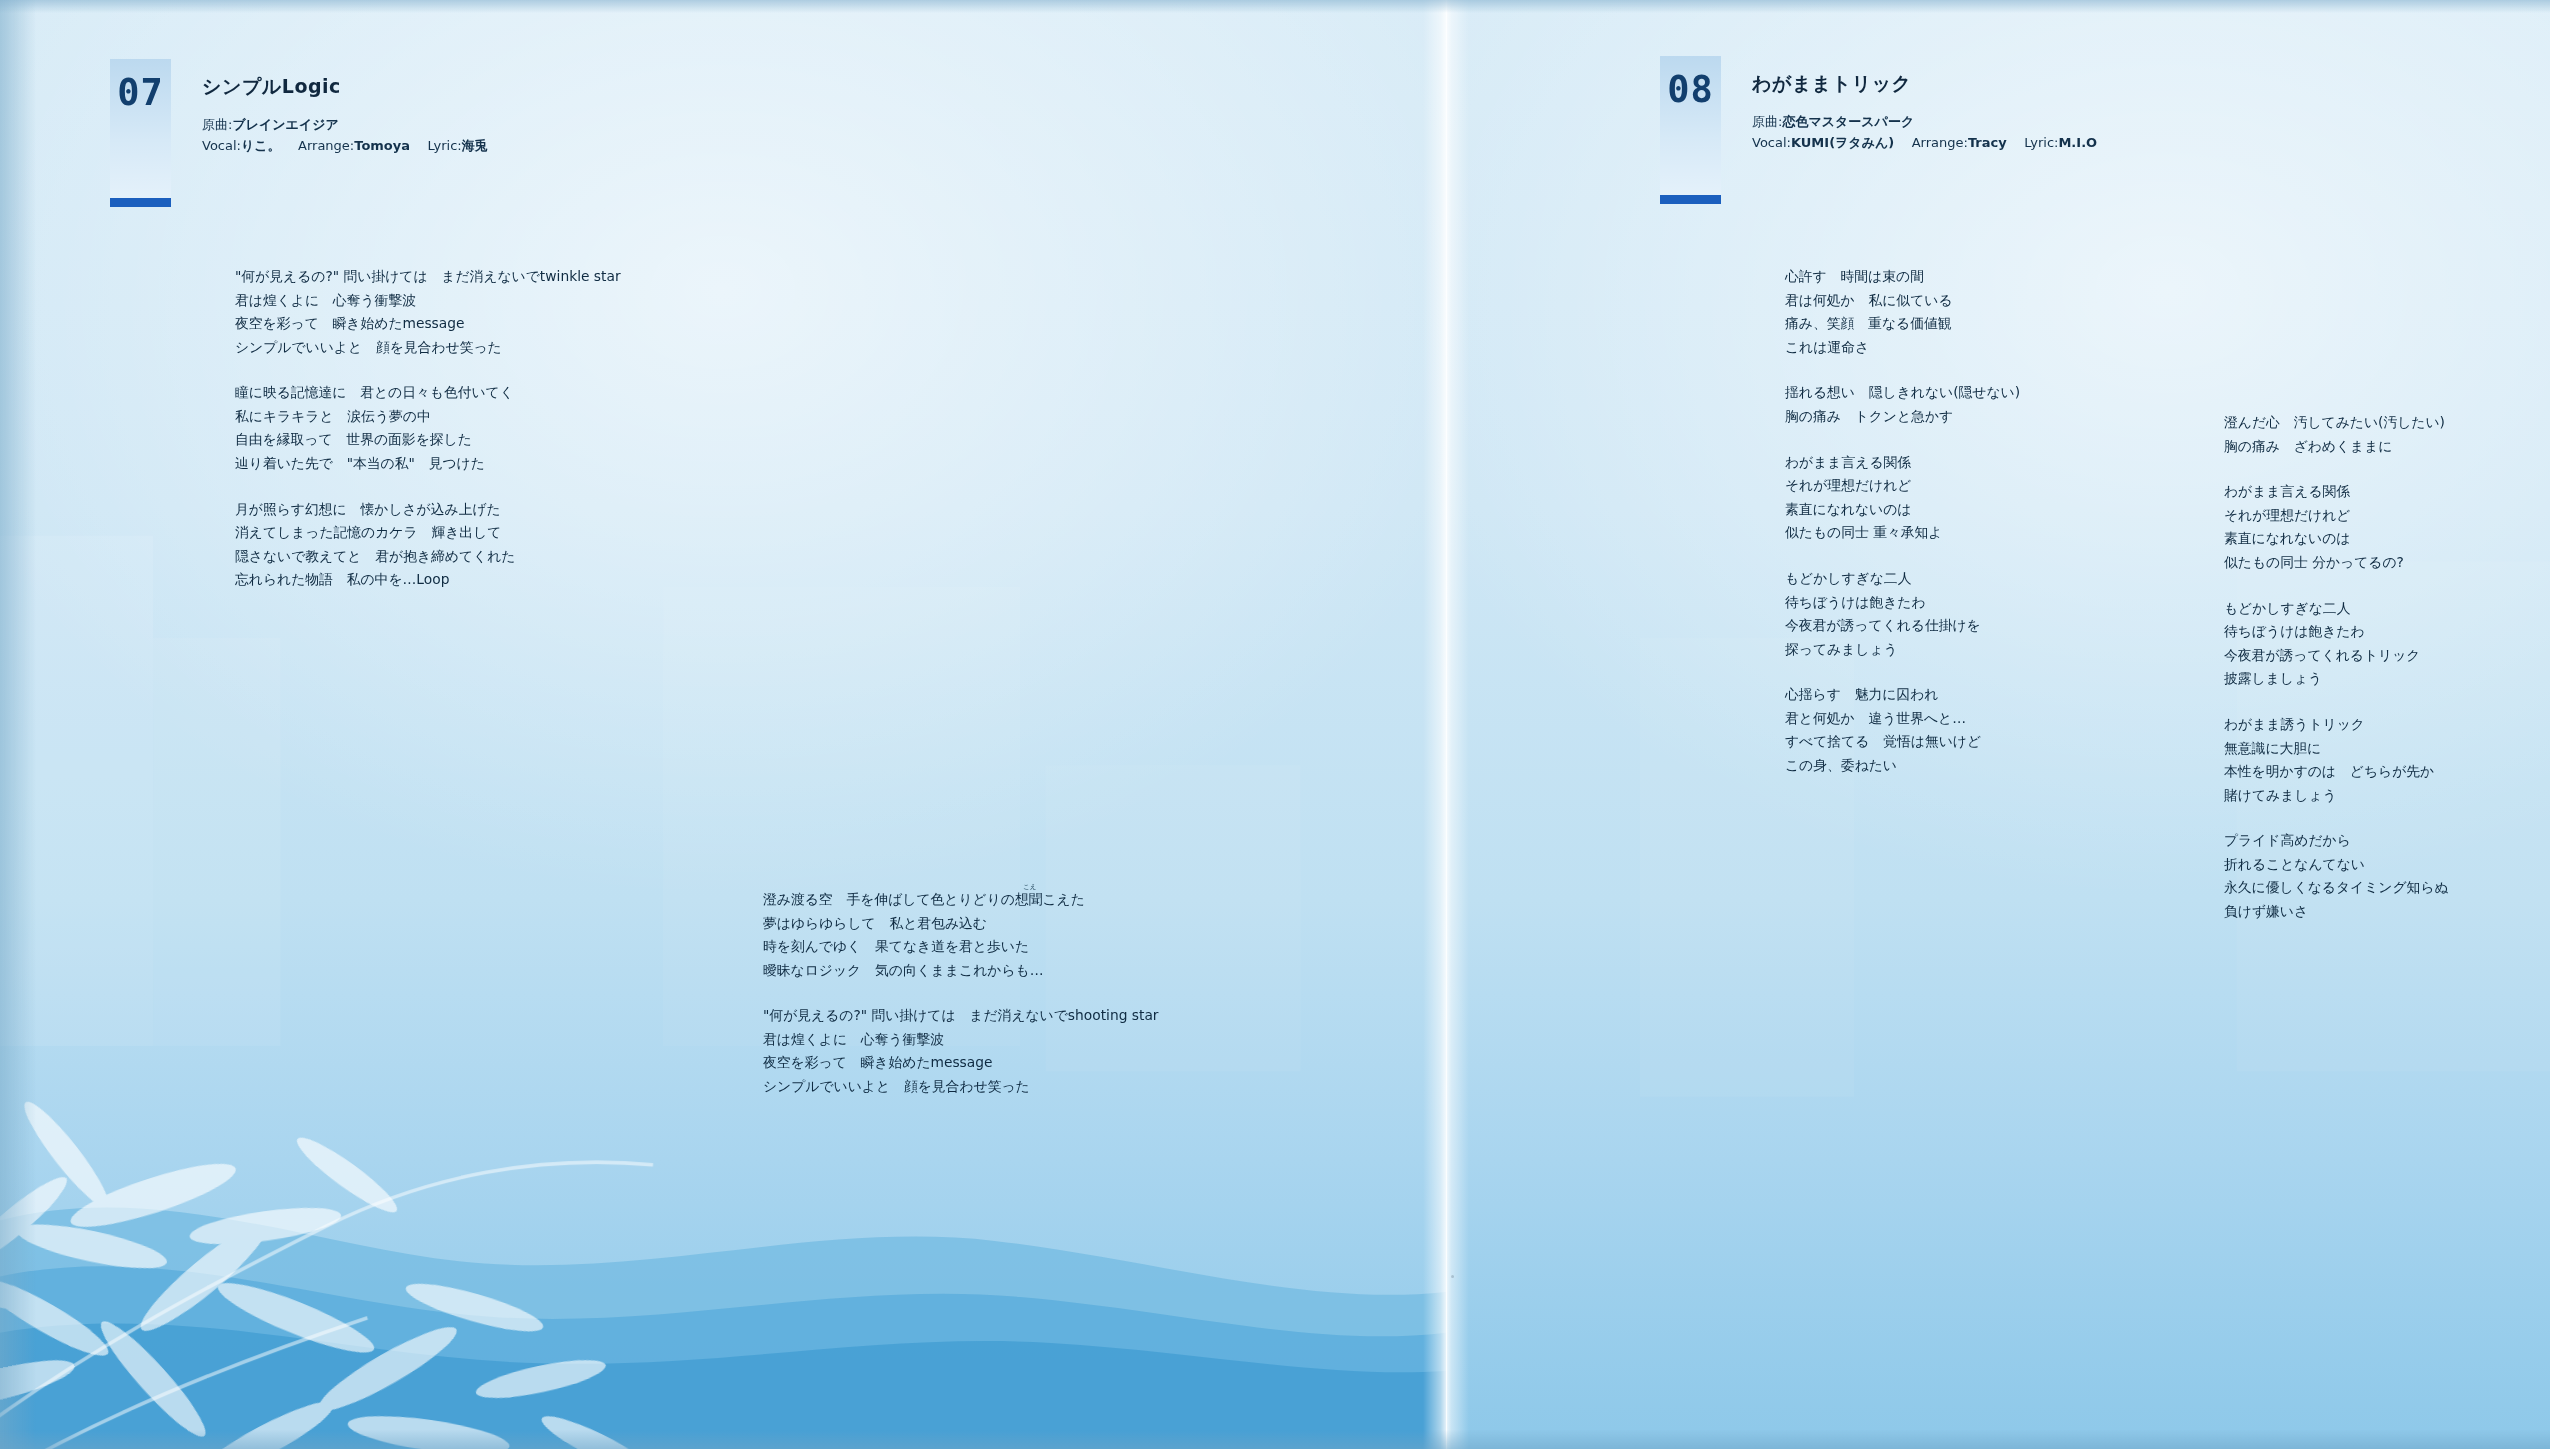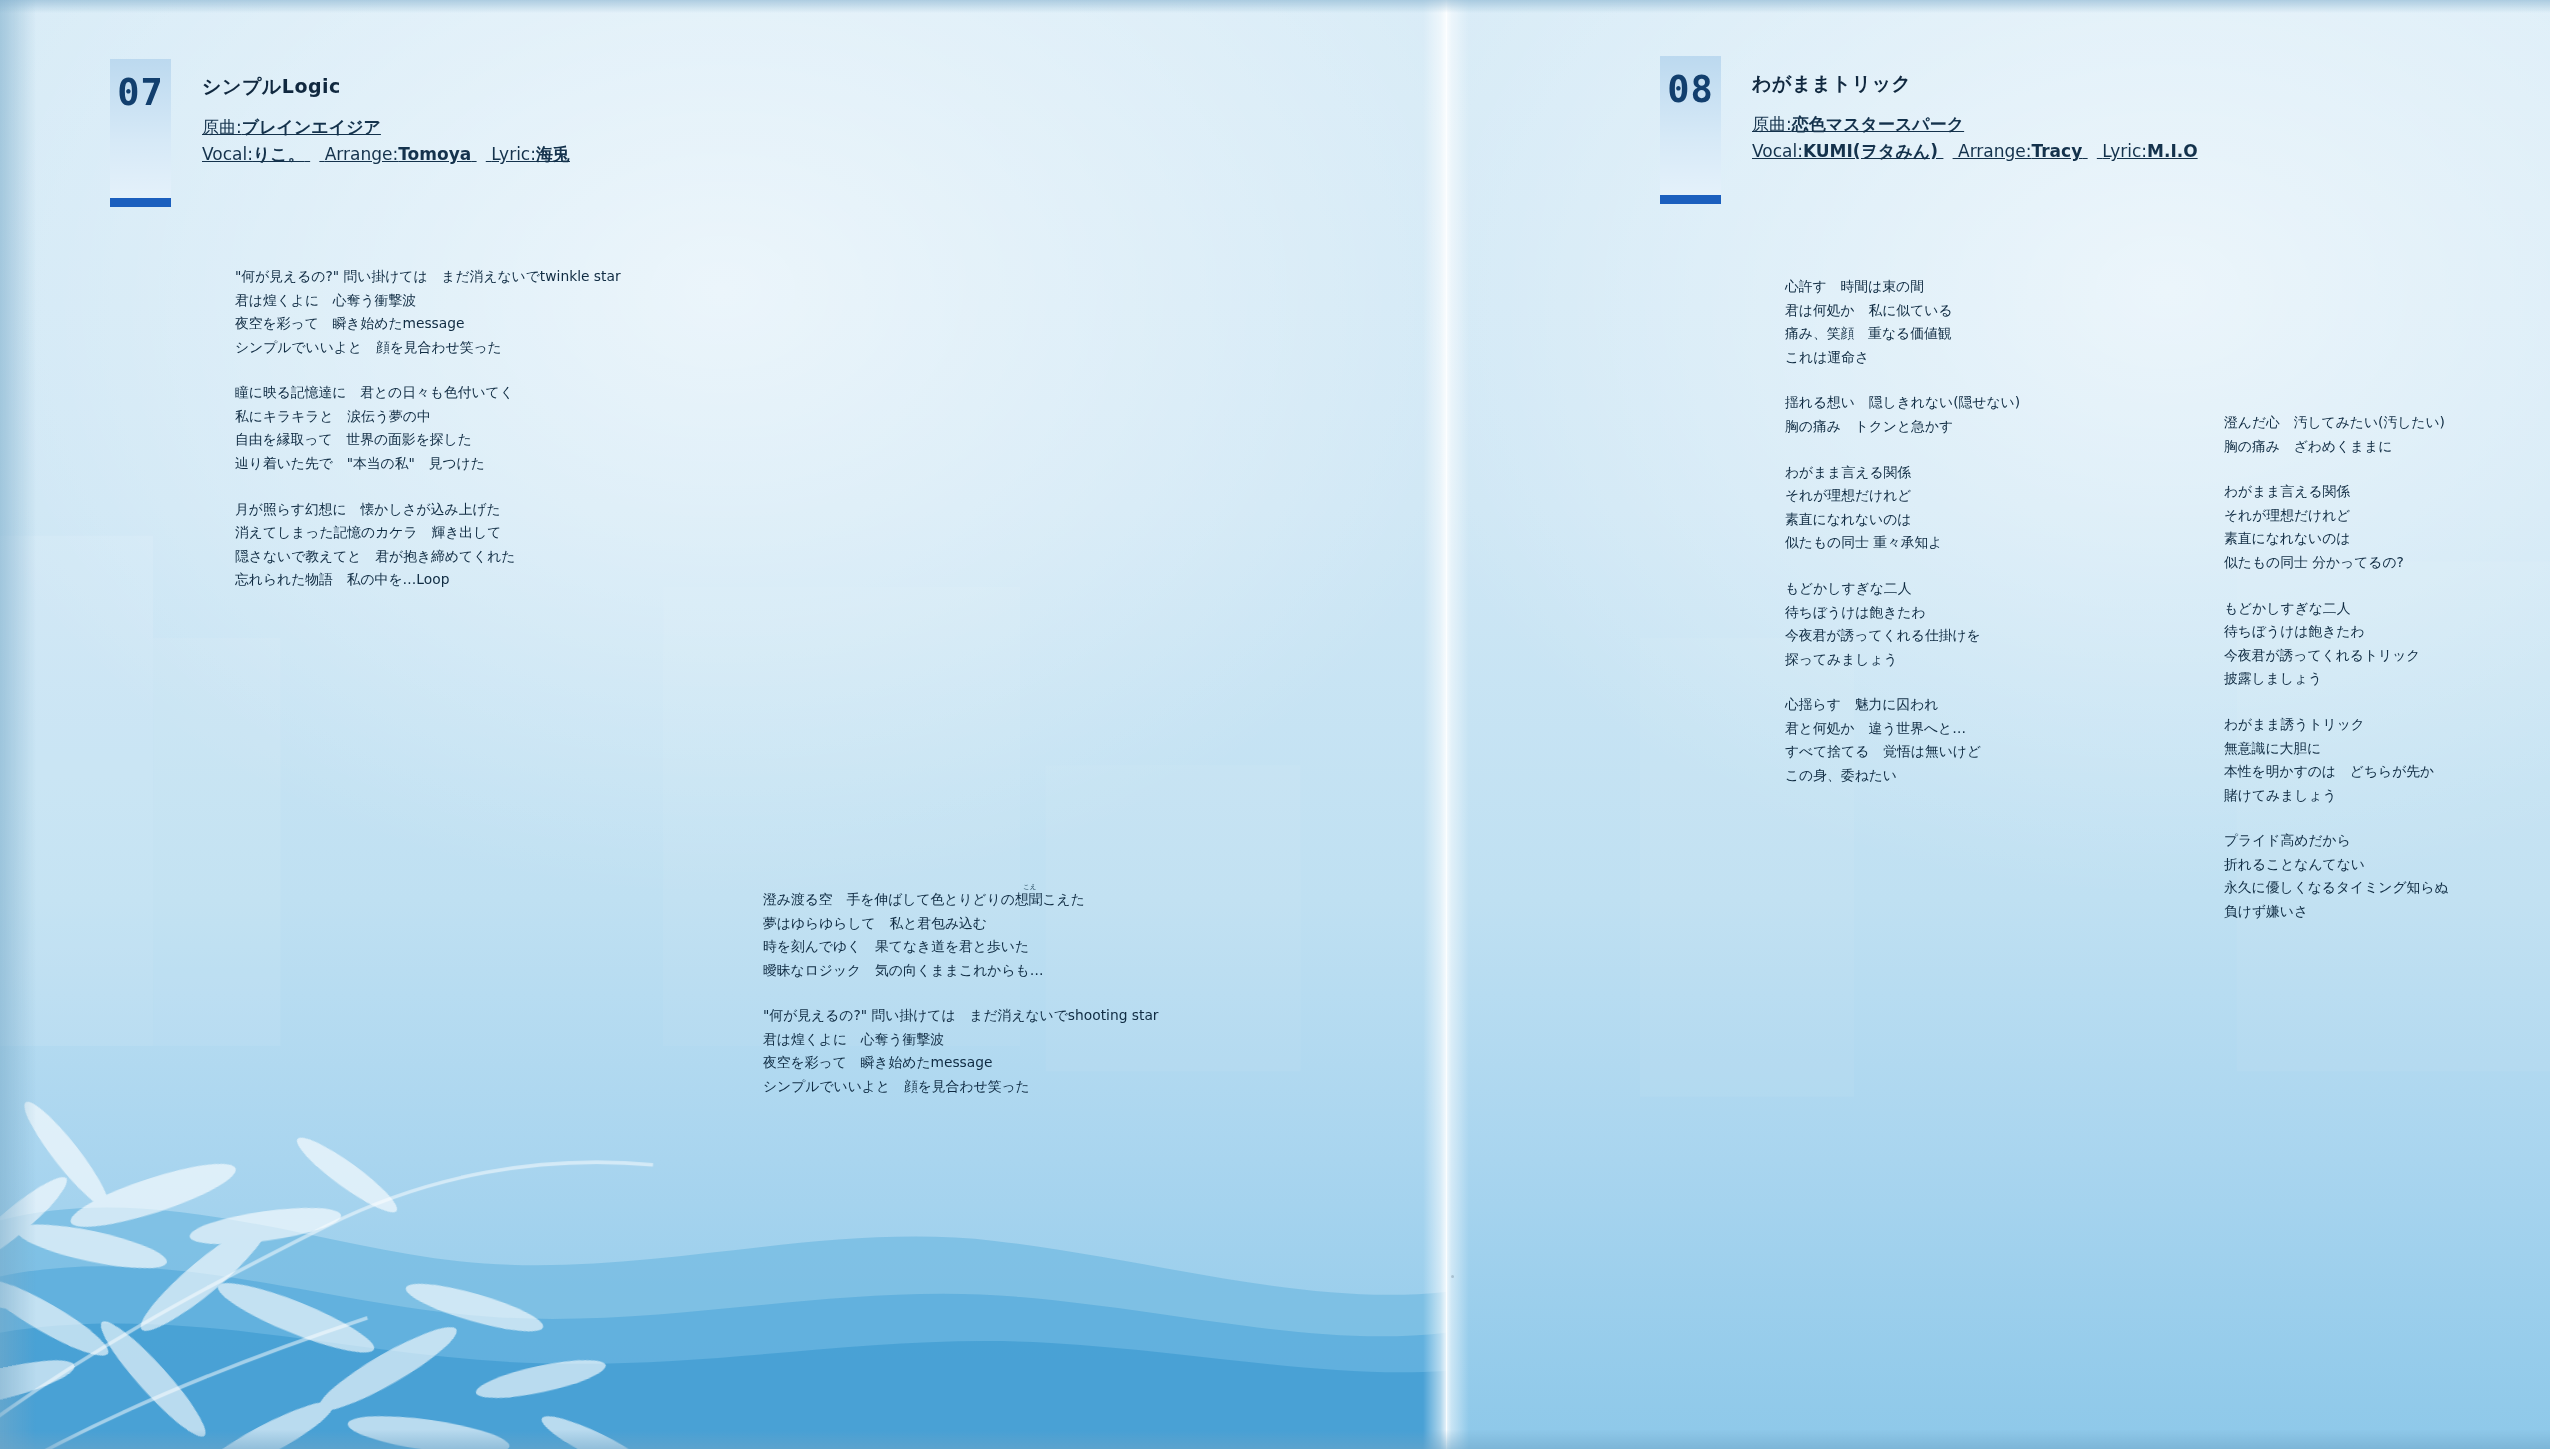--- a/index.html
+++ b/index.html
@@ -149,24 +149,23 @@
     white-space: nowrap;
   }
   .track-title {
     font-size: 19px;
     font-weight: bold;
     color: #10283f;
     letter-spacing: 0.5px;
   }
   .track-credits {
     margin-top: 13.3px;
-    font-size: 17px;
+    font-size: 13px;
     color: #14324c;
     line-height: 1.62;
-    text-decoration: underline;
   }
   .track-credits .b { font-weight: bold; }
 
   
   .lyric-col {
     position: absolute;
     z-index: 3;
     color: #0f2b42;
     font-size: 13.8px;
     line-height: 1.0;
@@ -407,21 +406,21 @@
           <span>Vocal:</span><span class="b">KUMI(ヲタみん)</span>
           <span style="display:inline-block;width:9.2px;"></span>
           <span>Arrange:</span><span class="b">Tracy</span>
           <span style="display:inline-block;width:9.2px;"></span>
           <span>Lyric:</span><span class="b">M.I.O</span>
         </div>
       </div>
     </div>
   </div>
 
-  <div class="lyric-col" style="left:1785px; top:275px; width:485px;">
+  <div class="lyric-col" style="left:1785px; top:265px; width:485px;">
     <div class="stanza">
       <div class="line">心許す　時間は束の間</div>
       <div class="line">君は何処か　私に似ている</div>
       <div class="line">痛み、笑顔　重なる価値観</div>
       <div class="line">これは運命さ</div>
     </div>
     <div class="stanza">
       <div class="line">揺れる想い　隠しきれない(隠せない)</div>
       <div class="line">胸の痛み　トクンと急かす</div>
     </div>

